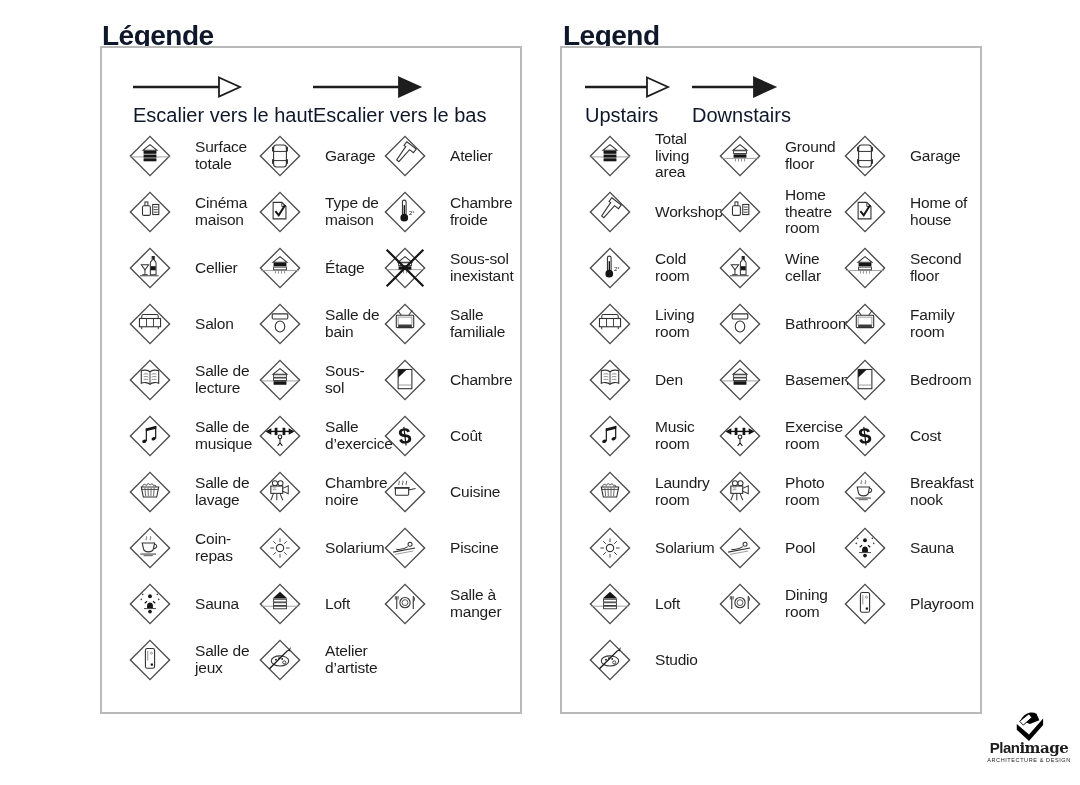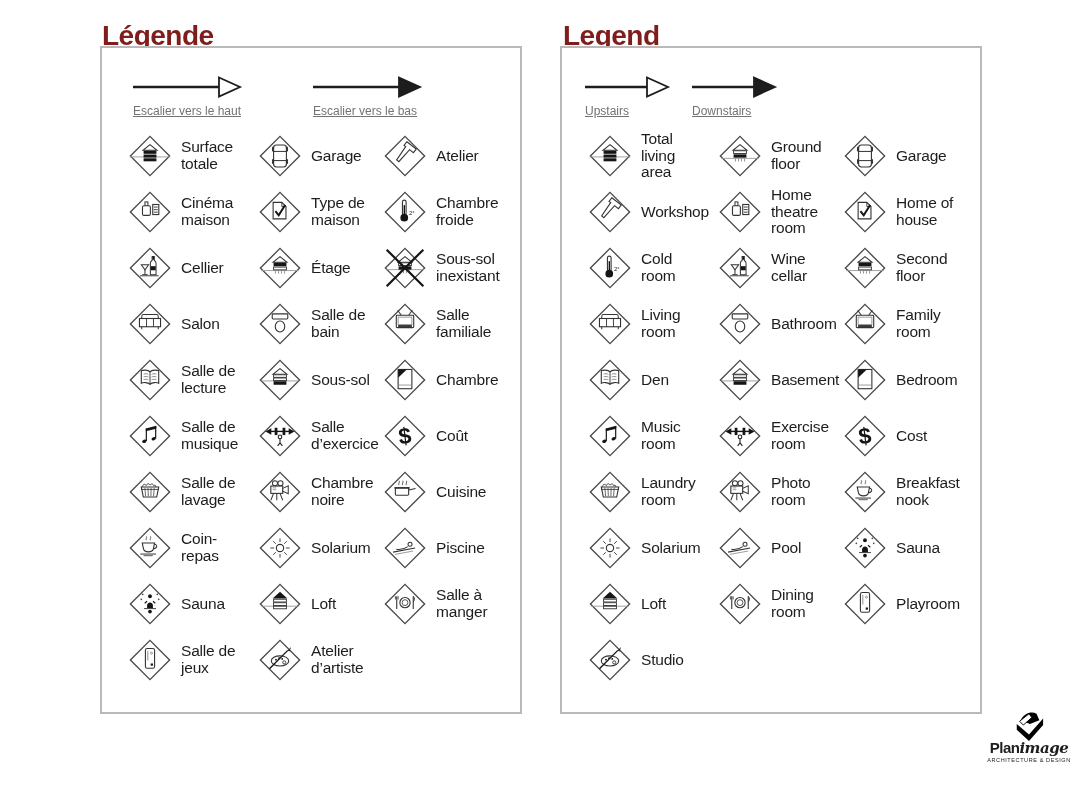--- a/index.html
+++ b/index.html
@@ -2,56 +2,56 @@
 <html><head>
 <meta charset="utf-8">
 <style>
   html,body{margin:0;padding:0;}
   body{
     width:1080px;height:785px;position:relative;background:#ffffff;
     font-family:"Liberation Sans",sans-serif;color:#1d1d1d;overflow:hidden;
   }
   .page-title{
     position:absolute;top:1px;font-size:28px;line-height:1.15;font-weight:bold;
-    color:#7f1d1d;letter-spacing:-0.5px;text-align:center;
+    color:#0f172a;letter-spacing:-0.5px;text-align:center;
   }
   .page-title.fr{left:102px;}
   .page-title.en{left:563px;}
   .panel{
     position:absolute;top:46px;width:422px;height:668px;background:#fff;
     border:2px solid #b9b9b9;box-sizing:border-box;
   }
   .panel-fr{left:100px;}
   .panel-en{left:560px;}
   .arrows{position:absolute;top:0;left:0;right:0;height:80px;}
   .arrow-item{position:absolute;top:27px;}
   .panel-fr .arrow-1{left:31px;}
   .panel-fr .arrow-2{left:211px;}
   .panel-en .arrow-1{left:23px;}
   .panel-en .arrow-2{left:130px;}
   .arrow-graphic svg{display:block;}
-  .arrow-label{margin-top:5px;font-size:12px;color:#737373;white-space:nowrap;text-decoration:underline;}
+  .arrow-label{margin-top:5px;font-size:20px;color:#0f172a;white-space:nowrap;}
   .grid{
     position:absolute;left:26px;top:80px;display:grid;
     grid-template-columns:130px 125px 141px;grid-auto-rows:56px;
   }
-  .item{display:flex;align-items:center;gap:9px;}
+  .item{display:flex;align-items:center;gap:23px;}
   .diamond{flex:0 0 auto;width:44px;height:44px;display:block;}
   .diamond svg{display:block;}
   .item-label{
     font-size:15.5px;line-height:1.08;color:#1d1d1d;white-space:pre-line;
     letter-spacing:-0.2px;
   }
   .logo{
     position:absolute;left:983px;top:710px;width:92px;text-align:center;
   }
   .logo-mark{display:block;margin:0 auto;}
   .logo-word{font-size:15px;line-height:1;white-space:nowrap;margin-top:-2px;}
   .logo-word .b{font-weight:bold;letter-spacing:-0.5px;}
-  .logo-word .i{font-style:italic;font-family:"DejaVu Serif",serif;font-weight:bold;letter-spacing:-0.5px;}
+  .logo-word .i{font-family:"DejaVu Serif",serif;font-weight:bold;letter-spacing:-0.5px;}
   .logo-tagline{font-size:5.5px;letter-spacing:0.6px;color:#222;margin-top:1px;}
 </style>
 </head>
 <body>
 
 <h1 class="page-title fr">Légende</h1>
 <h1 class="page-title en">Legend</h1>
 
 <div class="panel panel-fr">
   <div class="arrows">

